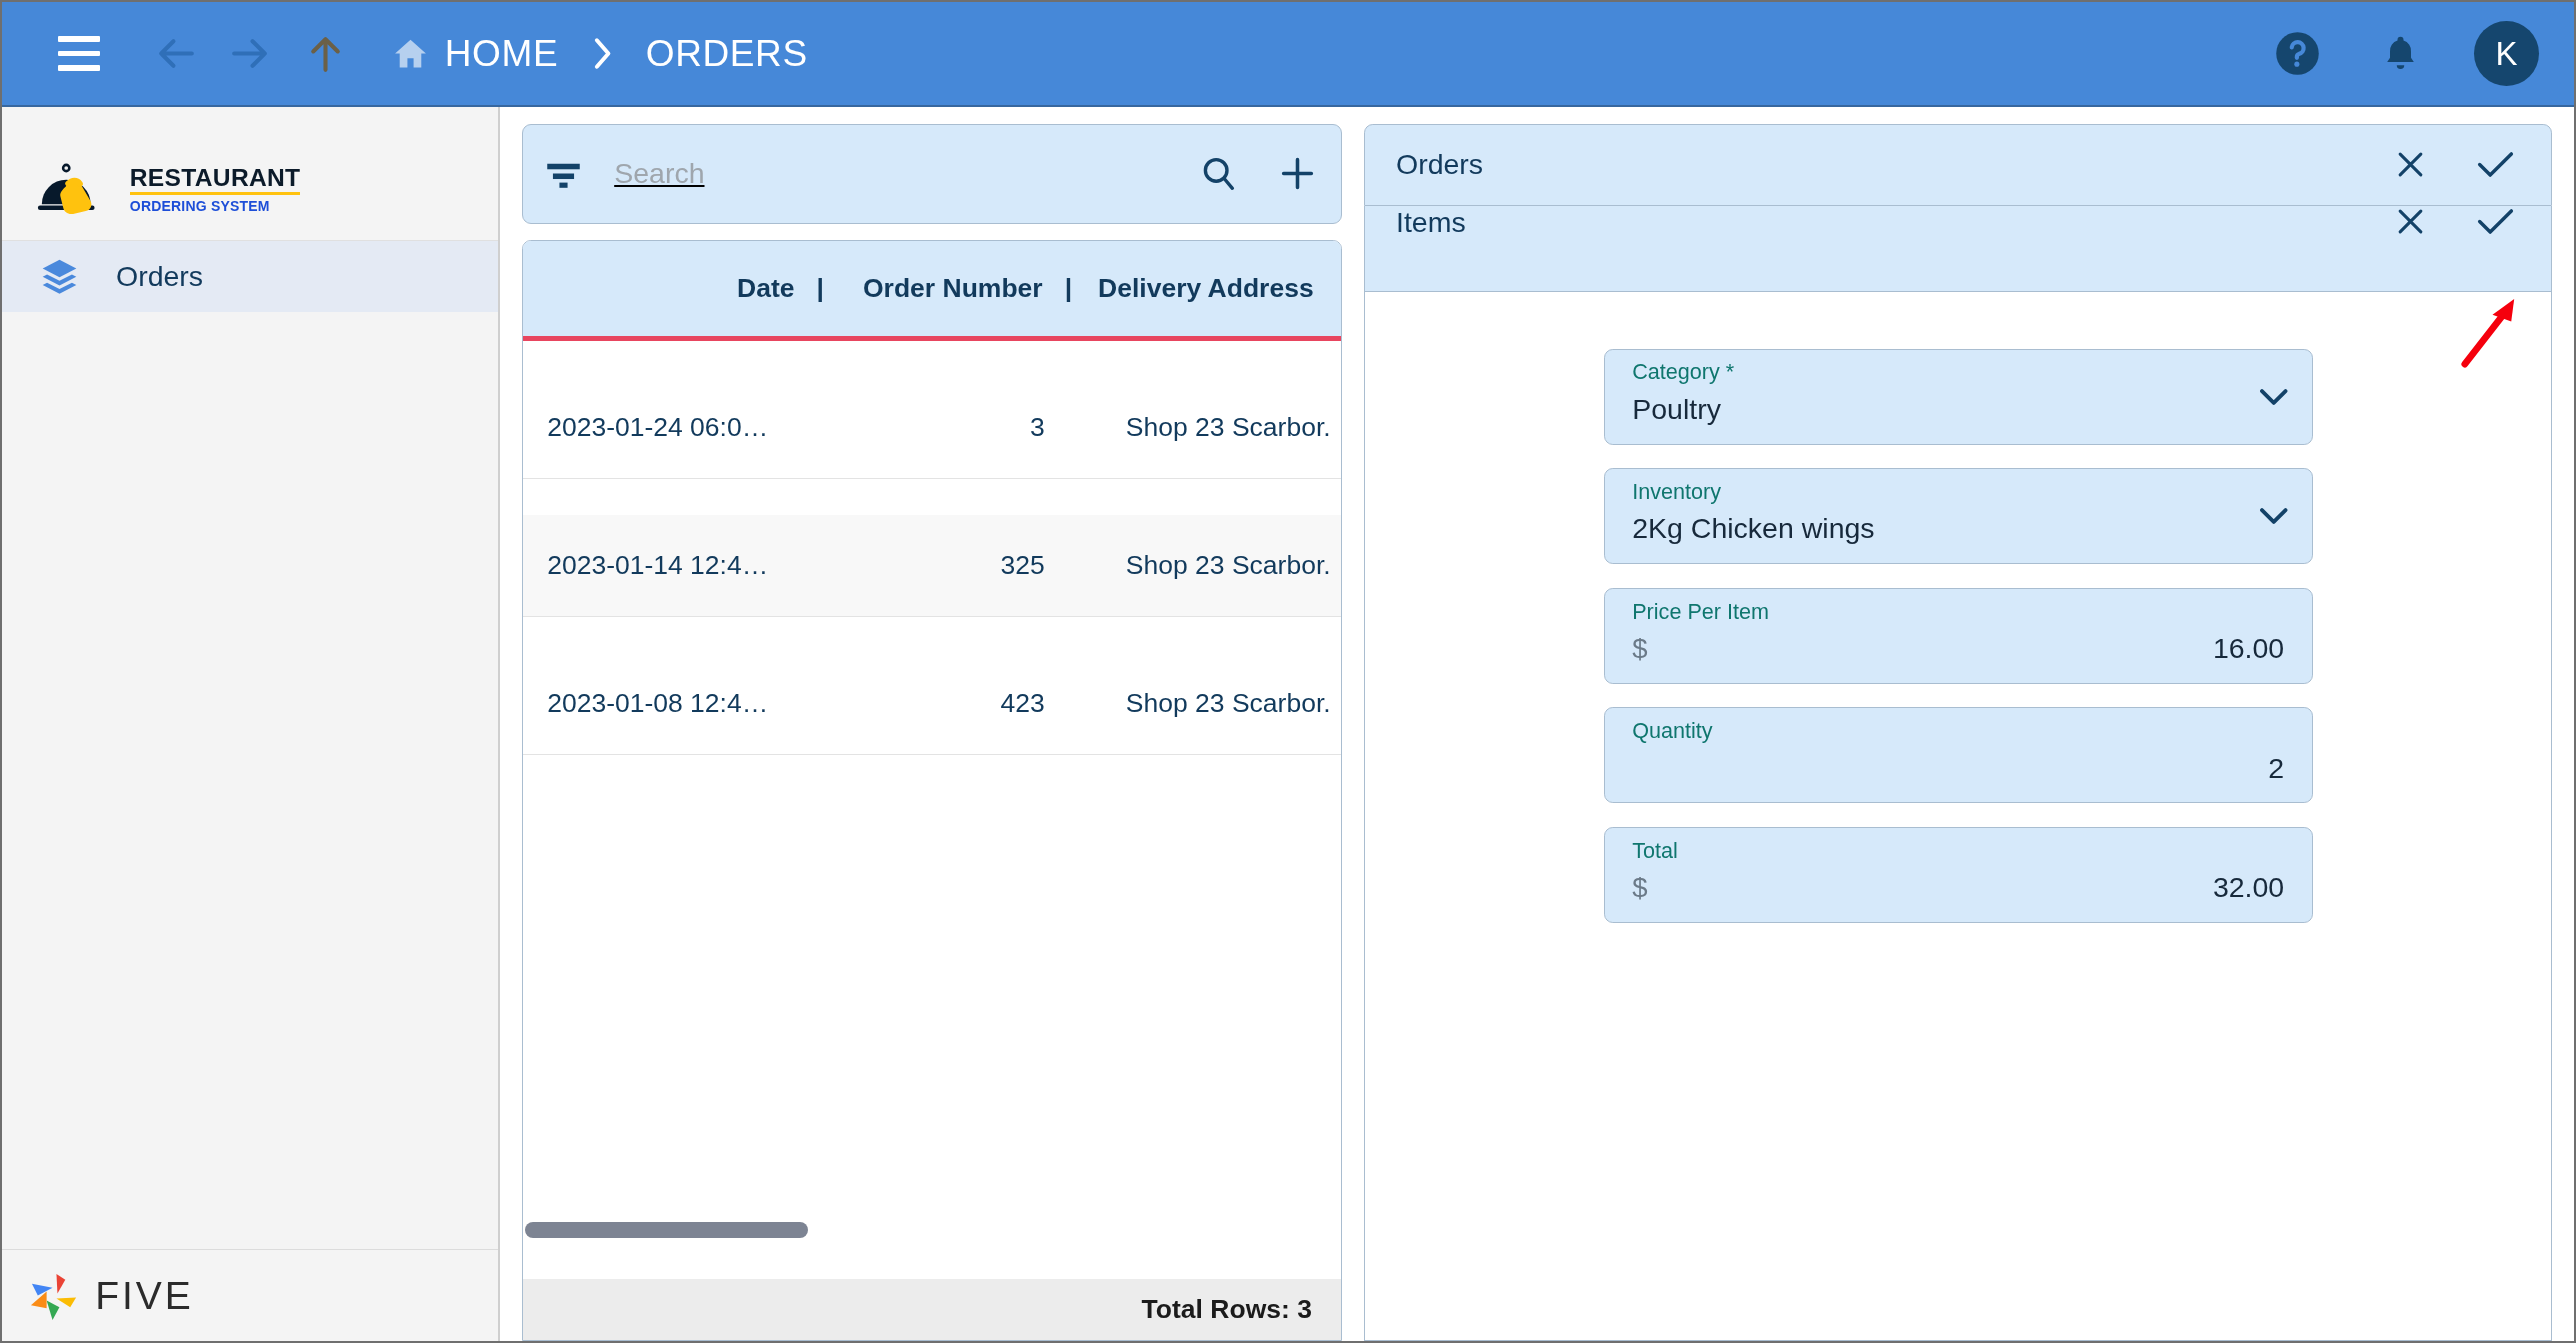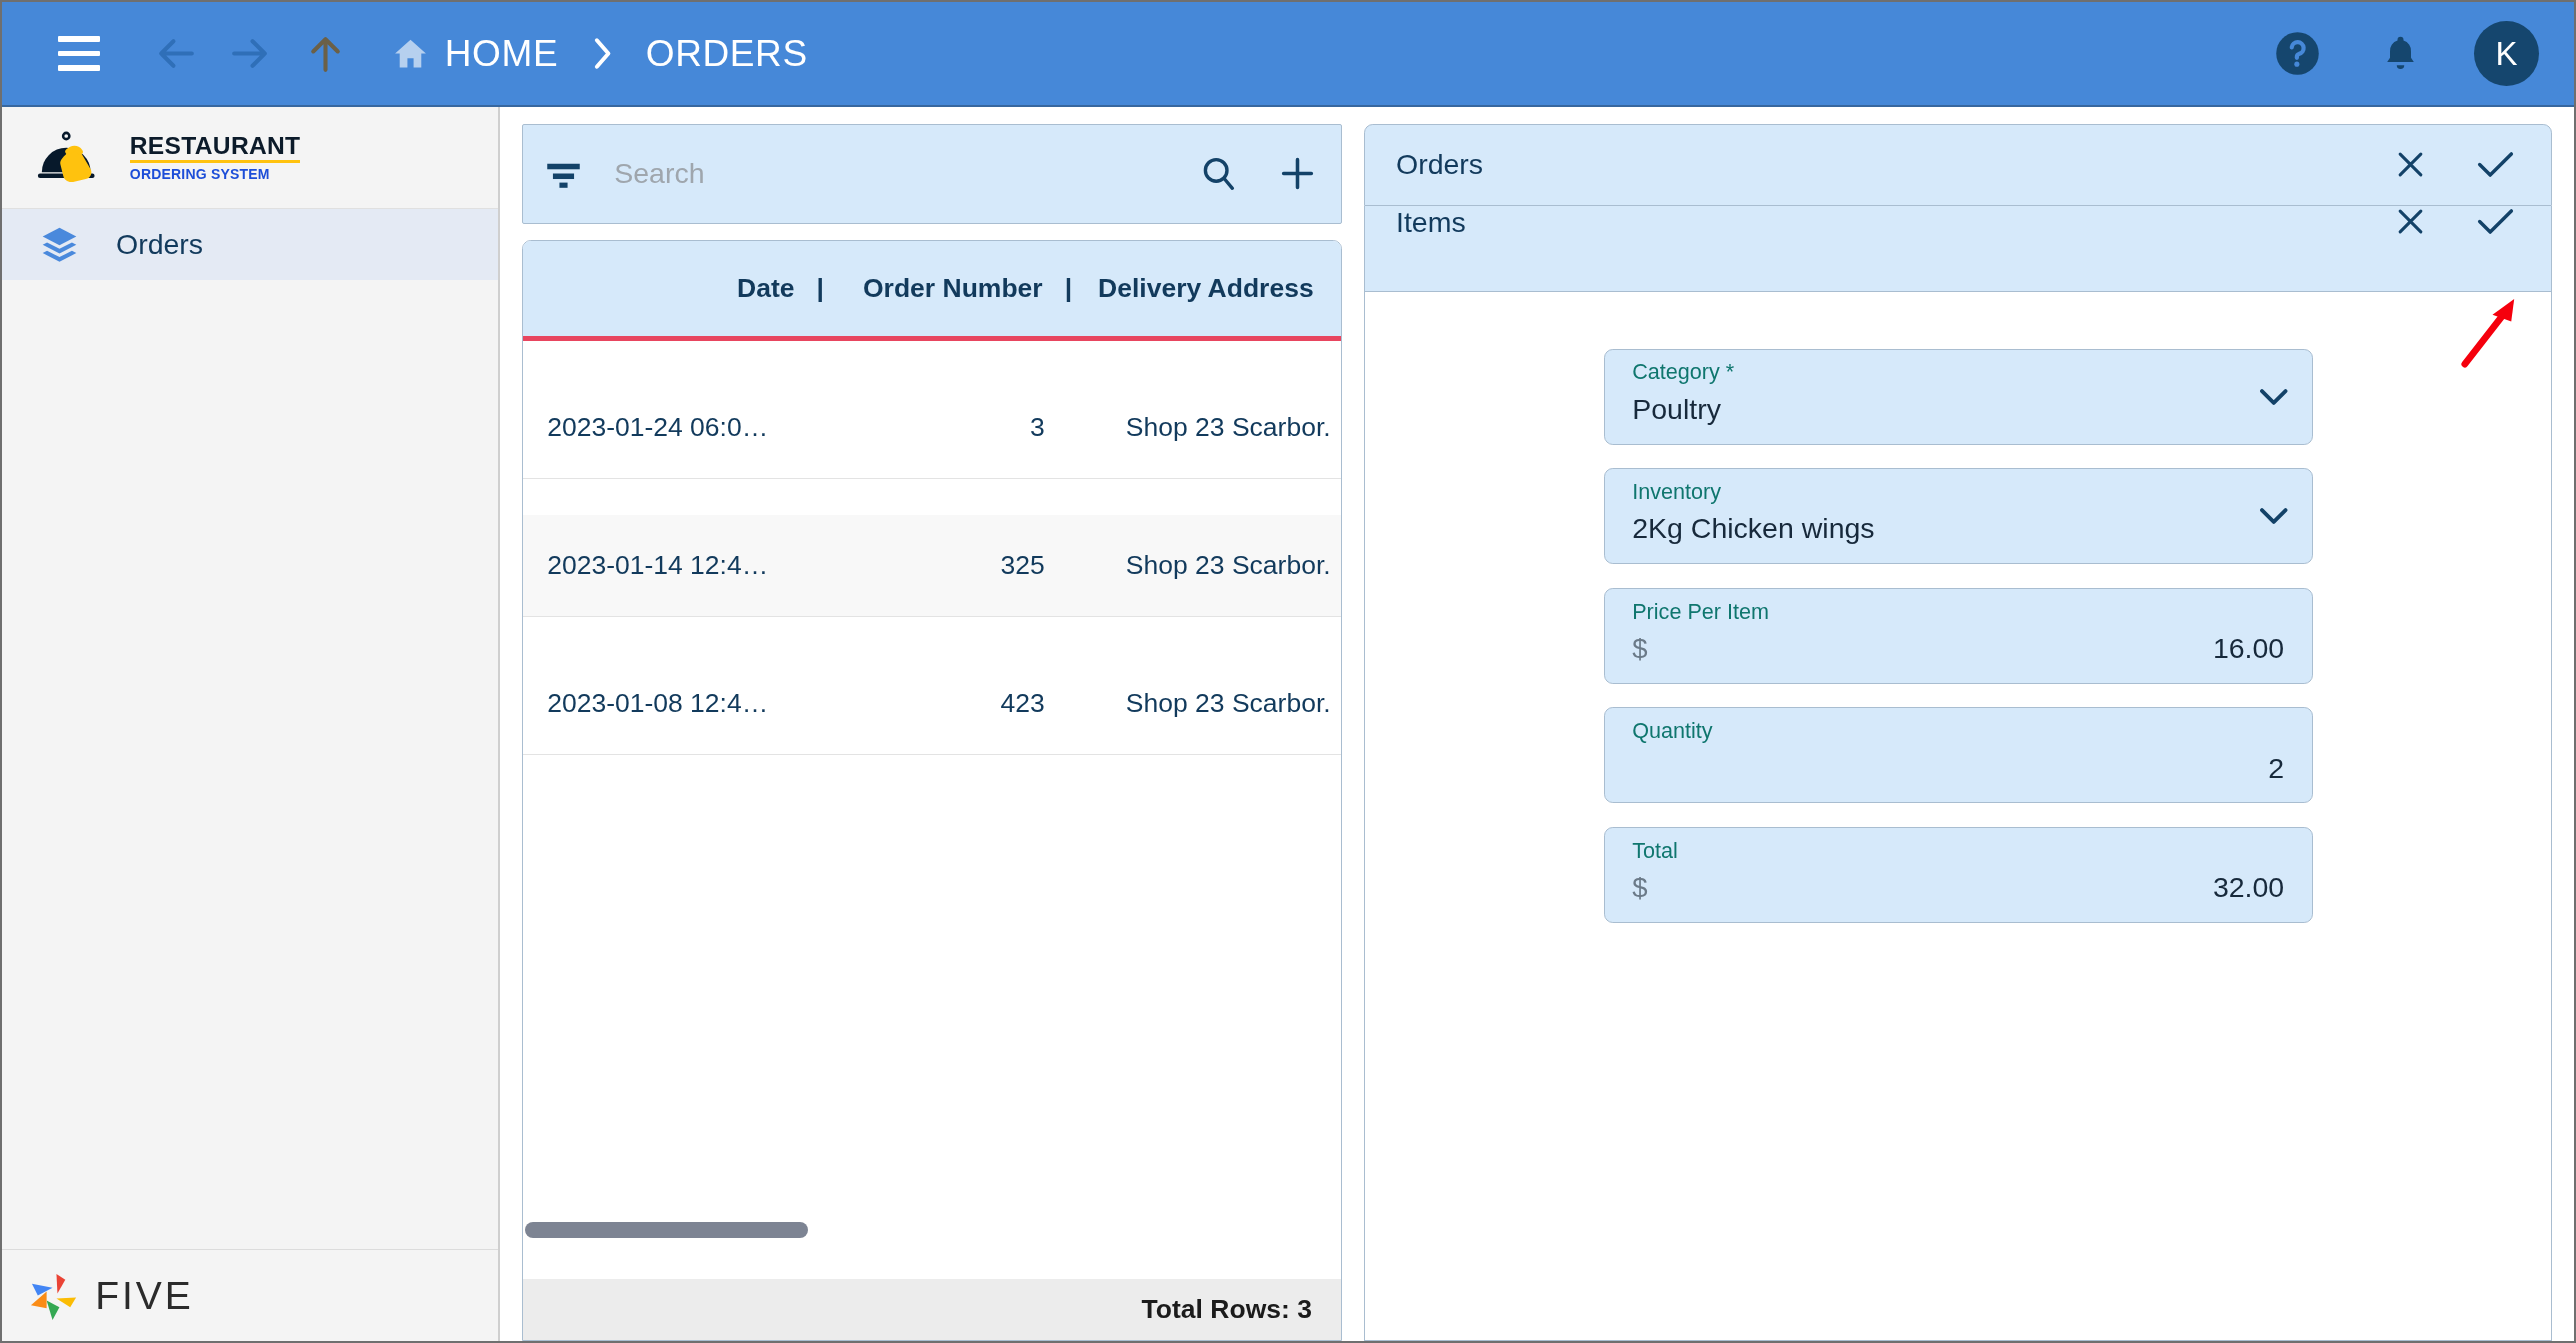--- a/index.html
+++ b/index.html
@@ -99,20 +99,21 @@
     flex-direction: column;
     position: relative;
   }
   .logo-block {
     height: 102px;
     display: flex;
     align-items: center;
     padding-left: 32px;
     border-bottom: 1px solid #e0e0e0;
     box-sizing: border-box;
+    margin-top: 32px;
   }
   .logo-mark { width: 84px; height: 61px; flex: 0 0 auto; }
   .logo-text { margin-left: 11.8px; line-height: 1; }
   .logo-line1 {
     font-size: 24.6px;
     font-weight: bold;
     color: #0c1b2a;
     letter-spacing: 0.3px;
     border-bottom: 3.9px solid #ffc20e;
     padding-bottom: 2px;
@@ -165,26 +166,27 @@
     box-sizing: border-box;
     padding: 16.7px 21.6px 0 21.6px;
     display: flex;
     flex-direction: column;
     position: relative;
   }
   .search-card {
     height: 100px;
     background: #d6e9fa;
     border: 1px solid #a9bdd0;
-    border-radius: 2px;
+    border-radius: 9px;
     display: flex;
     align-items: center;
     box-sizing: border-box;
     padding: 0 25.5px 0 21.6px;
     flex: 0 0 auto;
+    text-decoration: underline;
   }
   .filter-icon { width: 39px; height: 33px; flex: 0 0 auto; }
   .search-input-text {
     flex: 1 1 auto;
     margin-left: 31px;
     font-size: 28.5px;
     color: #9fa6ad;
   }
   .search-icon { width: 37px; height: 37px; margin-left: 11.8px; }
   .plus-icon { width: 37px; height: 37px; margin-left: 42px; }

